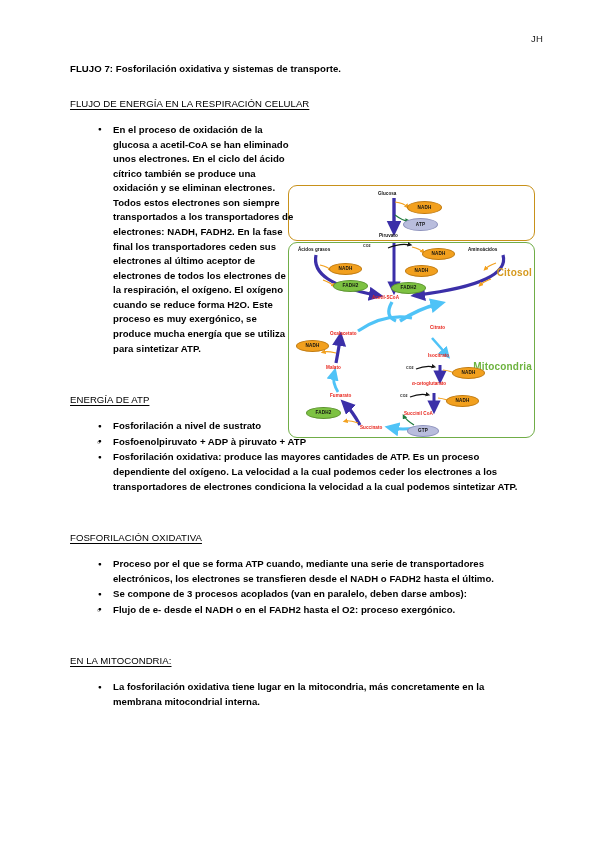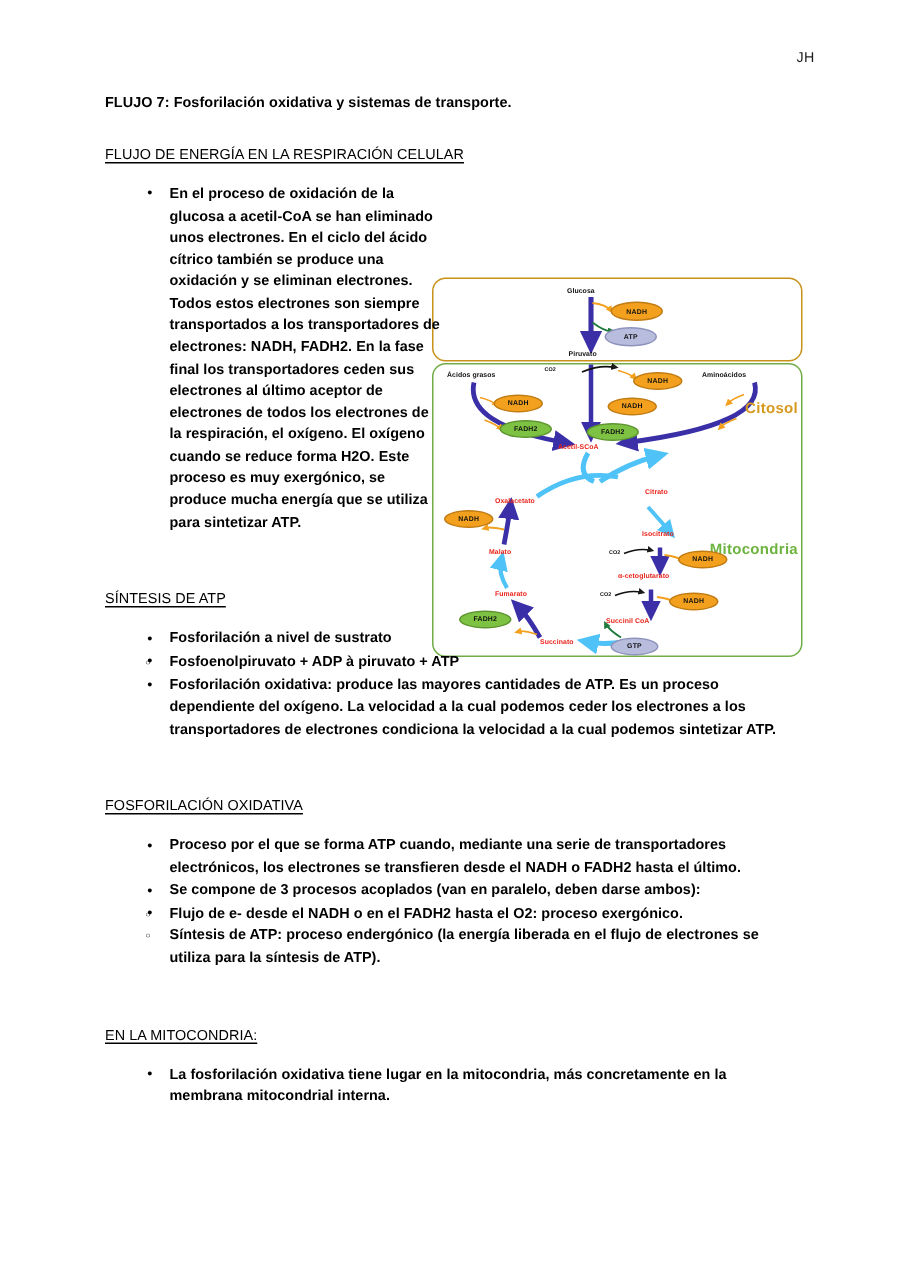--- a/index.html
+++ b/index.html
@@ -300,21 +300,21 @@
       </div>
 
       <ul class="lvl1 intro-list">
         <li>En el proceso de oxidación de la glucosa a acetil-CoA se han eliminado unos electrones. En el ciclo del ácido cítrico también se produce una oxidación y se eliminan electrones. Todos estos electrones son siempre transportados a los transportadores de electrones: NADH, FADH2. En la fase final los transportadores ceden sus electrones al último aceptor de electrones de todos los electrones de la respiración, el oxígeno. El oxígeno cuando se reduce forma H2O. Este proceso es muy exergónico, se produce mucha energía que se utiliza para sintetizar ATP.</li>
       </ul>
     </div>
 
     <div class="spacer-lg"></div>
 
     <div class="section-head-wrap">
-      <span class="section-head">SÍNTESIS DE ATP</span>
+      <span class="section-head">ENERGÍA DE ATP</span>
     </div>
 
     <ul class="lvl1">
       <li>Fosforilación a nivel de sustrato</li>
       <li class="nobullet" style="padding-left:0;">
         <ul class="lvl2">
           <li>Fosfoenolpiruvato + ADP à piruvato + ATP</li>
         </ul>
       </li>
       <li>Fosforilación oxidativa: produce las mayores cantidades de ATP. Es un proceso dependiente del oxígeno. La velocidad a la cual podemos ceder los electrones a los transportadores de electrones condiciona la velocidad a la cual podemos sintetizar ATP.</li>
@@ -325,21 +325,20 @@
     <div class="section-head-wrap">
       <span class="section-head">FOSFORILACIÓN OXIDATIVA</span>
     </div>
 
     <ul class="lvl1">
       <li>Proceso por el que se forma ATP cuando, mediante una serie de transportadores electrónicos, los electrones se transfieren desde el NADH o FADH2 hasta el último.</li>
       <li>Se compone de 3 procesos acoplados (van en paralelo, deben darse ambos):</li>
       <li class="nobullet" style="padding-left:0;">
         <ul class="lvl2">
           <li>Flujo de e- desde el NADH o en el FADH2 hasta el O2: proceso exergónico.</li>
-          <li>Síntesis de ATP: proceso endergónico (la energía liberada en el flujo de electrones se utiliza para la síntesis de ATP).</li>
         </ul>
       </li>
     </ul>
 
     <div class="spacer-lg"></div>
 
     <div class="section-head-wrap">
       <span class="section-head">EN LA MITOCONDRIA:</span>
     </div>
 

